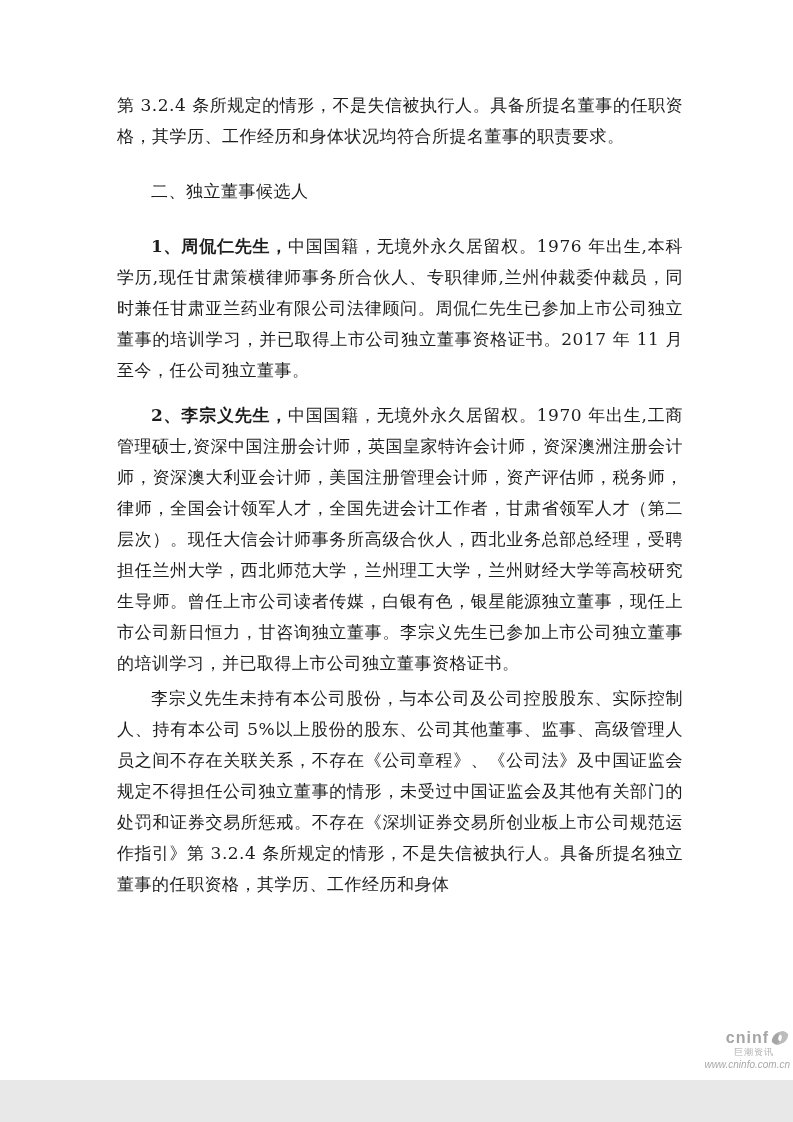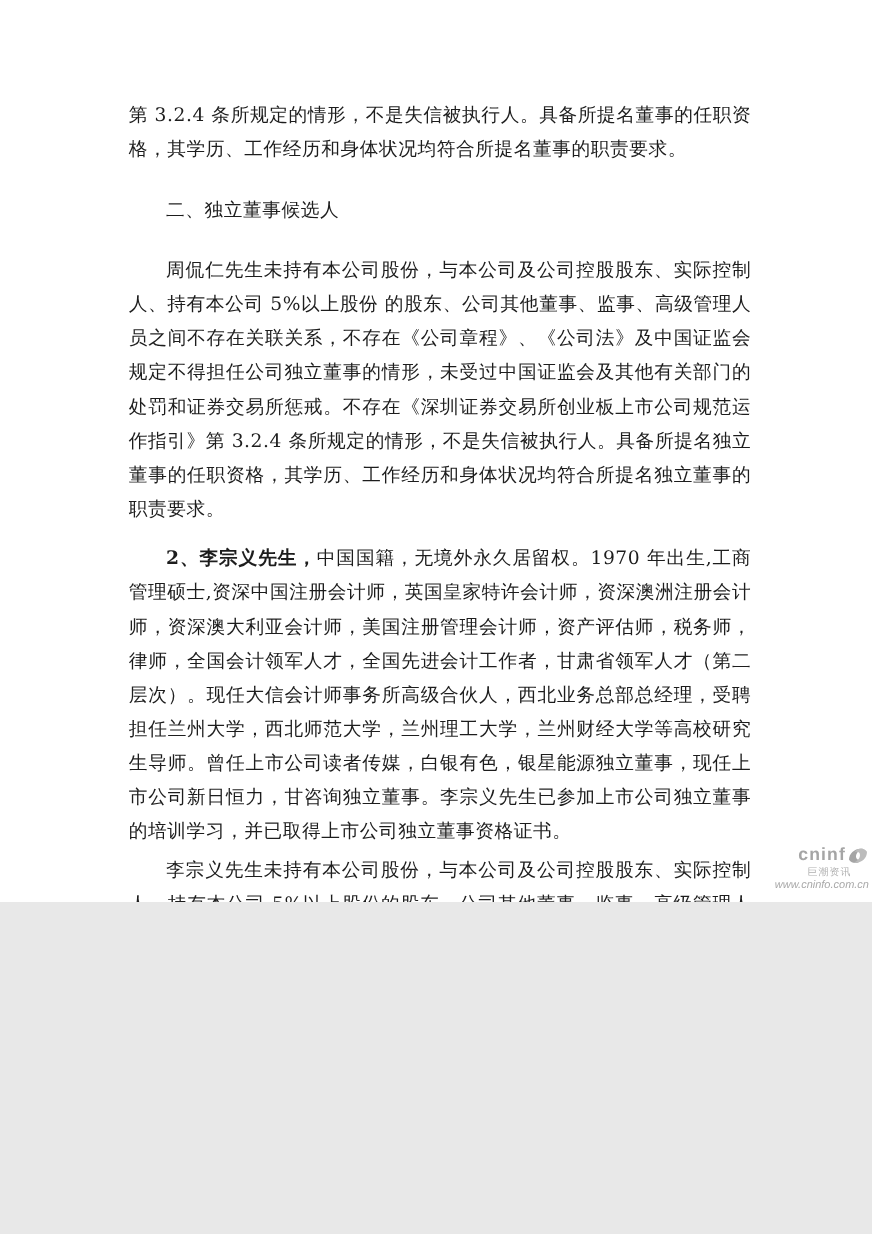--- a/index.html
+++ b/index.html
@@ -1,19 +1,19 @@
 <!DOCTYPE html>
 <html><head>
 <meta charset="utf-8">
 <style>
   html, body { margin: 0; padding: 0; background: #e8e8e8; }
   .page {
     position: relative;
     width: 793px;
-    height: 820px;
+    height: 1080px;
     margin: 0 auto;
     background: #ffffff;
     overflow: hidden;
     font-family: "DejaVu Serif", "Liberation Serif", serif;
     color: #1d1d1d;
   }
   .content {
     position: absolute;
     left: 117px;
     top: 90px;
@@ -74,22 +74,22 @@
 </head>
 <body>
 
 <div class="page">
   <main class="content">
 
     <p class="body">第 3.2.4 条所规定的情形，不是失信被执行人。具备所提名董事的任职资格，其学历、工作经历和身体状况均符合所提名董事的职责要求。</p>
 
     <h2 class="heading">二、独立董事候选人</h2>
 
+    <p class="body indent person-para"><span class="lead">1、周侃仁先生，</span><span>中国国籍，无境外永久居留权。1976 年出生,本科学历,现任甘肃策横律师事务所合伙人、专职律师,兰州仲裁委仲裁员，同时兼任甘肃亚兰药业有限公司法律顾问。周侃仁先生已参加上市公司独立董事的培训学习，并已取得上市公司独立董事资格证书。2017 年 11 月至今，任公司独立董事。</span></p>
 
-    <p class="body indent plain-para">周侃仁先生未持有本公司股份，与本公司及公司控股股东、实际控制人、持有本公司 5%以上股份 的股东、公司其他董事、监事、高级管理人员之间不存在关联关系，不存在《公司章程》、《公司法》及中国证监会规定不得担任公司独立董事的情形，未受过中国证监会及其他有关部门的处罚和证券交易所惩戒。不存在《深圳证券交易所创业板上市公司规范运作指引》第 3.2.4 条所规定的情形，不是失信被执行人。具备所提名独立董事的任职资格，其学历、工作经历和身体状况均符合所提名独立董事的职责要求。</p>
 
     <p class="body indent person-para"><span class="lead">2、李宗义先生，</span><span>中国国籍，无境外永久居留权。1970 年出生,工商管理硕士,资深中国注册会计师，英国皇家特许会计师，资深澳洲注册会计师，资深澳大利亚会计师，美国注册管理会计师，资产评估师，税务师，律师，全国会计领军人才，全国先进会计工作者，甘肃省领军人才（第二层次）。现任大信会计师事务所高级合伙人，西北业务总部总经理，受聘担任兰州大学，西北师范大学，兰州理工大学，兰州财经大学等高校研究生导师。曾任上市公司读者传媒，白银有色，银星能源独立董事，现任上市公司新日恒力，甘咨询独立董事。李宗义先生已参加上市公司独立董事的培训学习，并已取得上市公司独立董事资格证书。</span></p>
 
     <p class="body indent plain-para">李宗义先生未持有本公司股份，与本公司及公司控股股东、实际控制人、持有本公司 5%以上股份的股东、公司其他董事、监事、高级管理人员之间不存在关联关系，不存在《公司章程》、《公司法》及中国证监会规定不得担任公司独立董事的情形，未受过中国证监会及其他有关部门的处罚和证券交易所惩戒。不存在《深圳证券交易所创业板上市公司规范运作指引》第 3.2.4 条所规定的情形，不是失信被执行人。具备所提名独立董事的任职资格，其学历、工作经历和身体</p>
 
   </main>
 
   <footer class="watermark">
     <div class="logo-row">
       <span class="logo-text">cninf</span>

